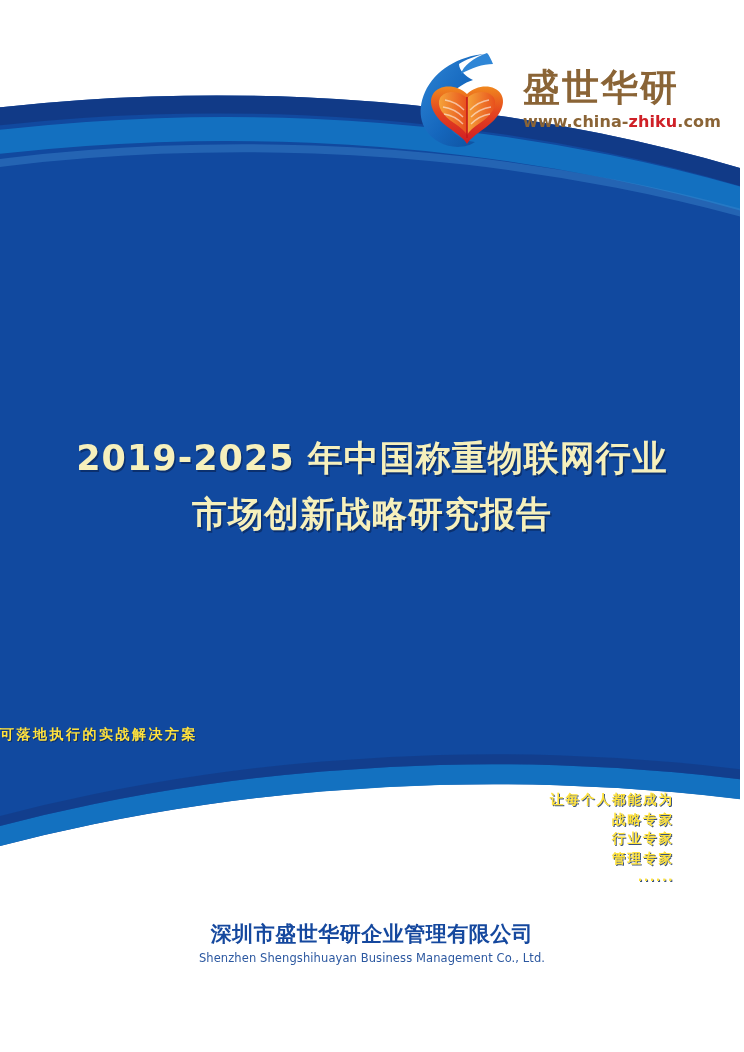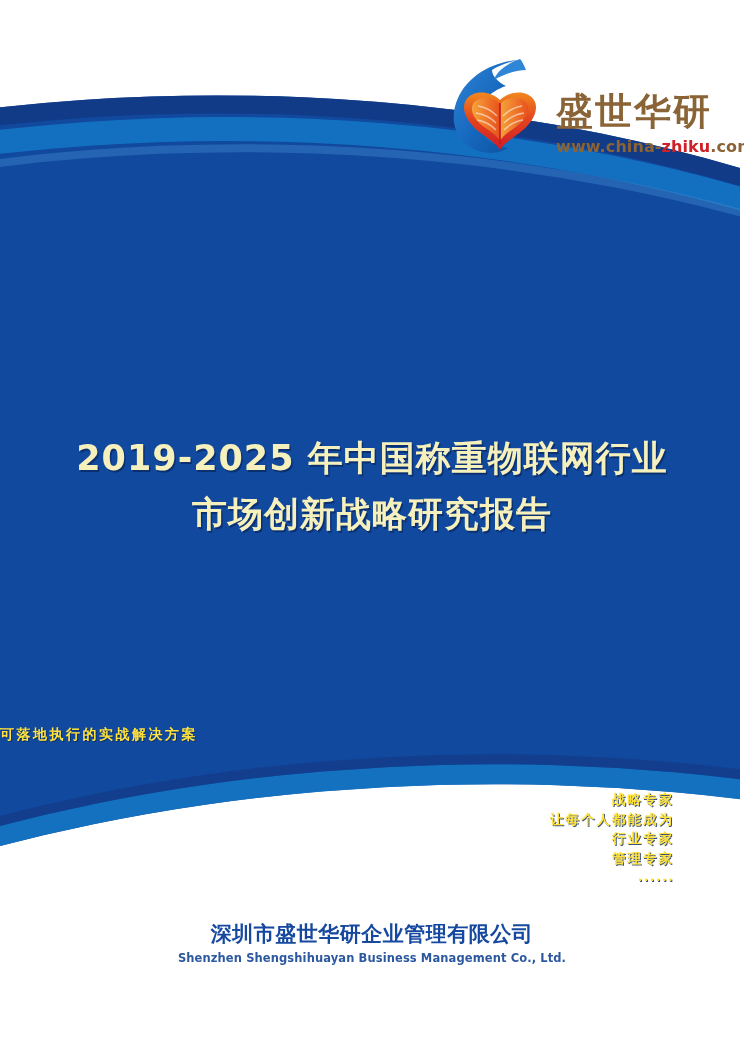--- a/index.html
+++ b/index.html
@@ -21,25 +21,25 @@
     position: absolute;
     inset: 0;
     width: 744px;
     height: 1052px;
   }
 
   
   .logo-block {
     position: absolute;
     top: 44px;
-    left: 448px;
+    left: 415px;
     width: 272px;
     height: 112px;
     display: flex;
-    align-items: flex-end;
+    align-items: center;
   }
   .logo-mark {
     width: 104px;
     height: 100px;
     flex: 0 0 104px;
   }
   .logo-text {
     margin-left: 4px;
     display: flex;
     flex-direction: column;
@@ -139,21 +139,21 @@
     font-weight: 700;
     letter-spacing: 0.5px;
     color: #15489e;
     line-height: 27px;
     white-space: nowrap;
   }
   .footer-en {
     margin-top: 3px;
     font-family: "DejaVu Sans", "Liberation Sans", sans-serif;
     font-size: 11.5px;
-    font-weight: 700;
+    font-weight: 400;
     letter-spacing: 0.1px;
     color: #2c58a0;
     line-height: 15px;
     white-space: nowrap;
   }
 </style>
 </head>
 <body>
 
 <div id="cover">
@@ -246,22 +246,22 @@
   </div>
 
   <div class="title-wrap">
     <div class="title-line">2019-2025 年中国称重物联网行业</div>
     <div class="title-line second">市场创新战略研究报告</div>
   </div>
 
   <div class="subtagline">可落地执行的实战解决方案</div>
 
   <div class="expert-list">
+    <div class="expert-line">让每个人都能成为</div>
     <div class="expert-line">战略专家</div>
-    <div class="expert-line">让每个人都能成为</div>
     <div class="expert-line">行业专家</div>
     <div class="expert-line">管理专家</div>
     <div class="expert-line dots">......</div>
   </div>
 
   <div class="footer">
     <div class="footer-cn">深圳市盛世华研企业管理有限公司</div>
     <div class="footer-en">Shenzhen Shengshihuayan Business Management Co., Ltd.</div>
   </div>
 

